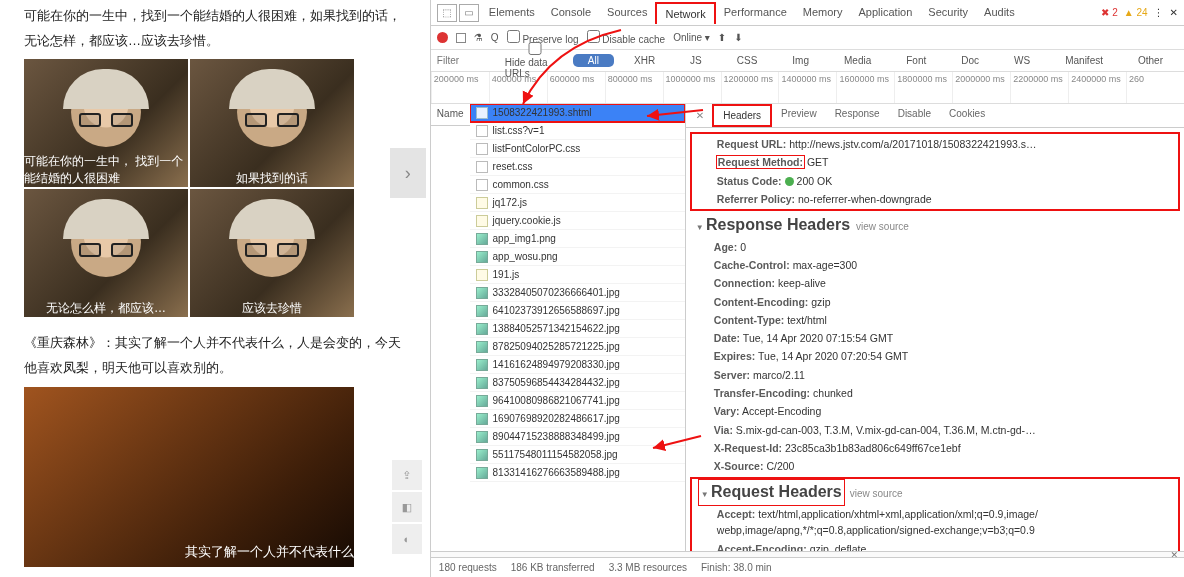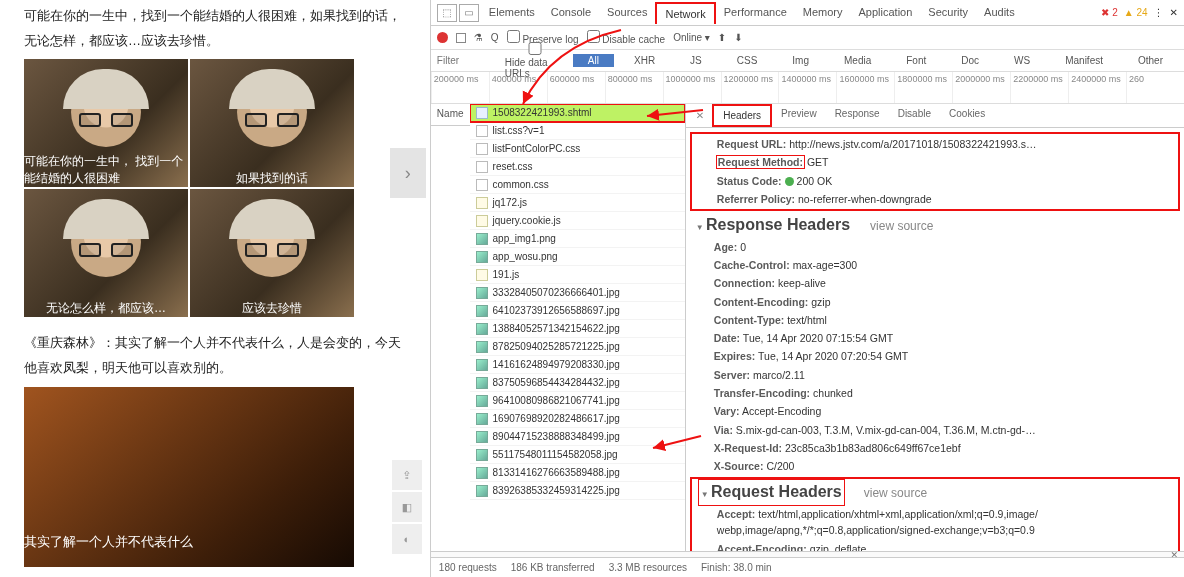--- a/index.html
+++ b/index.html
@@ -5,62 +5,62 @@
 *{box-sizing:border-box;margin:0;padding:0;font-family:-apple-system,"Segoe UI",Arial,sans-serif}
 body{display:flex;width:1184px;height:577px;overflow:hidden;background:#fff;font-size:11px;color:#333}
 .left{width:578px;padding:4px 24px;overflow:hidden;position:relative}
 .left p{font-size:13px;line-height:1.9;color:#222;margin-bottom:6px}
 .imggrid{display:grid;grid-template-columns:1fr 1fr;gap:2px;width:330px;margin:4px 0 14px}
 .thumb{height:128px;background:linear-gradient(135deg,#6b5640,#3a2e1f 60%,#8a6f4e);position:relative;display:flex;align-items:flex-end;justify-content:center;color:#fff;font-size:12px;padding-bottom:0}
 .face{position:absolute;top:18px;left:50%;transform:translateX(-50%);width:70px;height:70px;border-radius:50%;background:radial-gradient(circle at 50% 40%,#e8c9a8 0 40%,#c9a985 42% 100%)}
 .face::before{content:"";position:absolute;top:-8px;left:-8px;right:-8px;height:40px;background:#d9d2c3;border-radius:40px 40px 0 0}
 .glasses{position:absolute;top:36px;left:50%;transform:translateX(-50%);width:54px;height:14px;display:flex;justify-content:space-between}
 .glasses span{width:22px;height:14px;border:2px solid #222;border-radius:3px;background:rgba(0,0,0,.1)}
-.movie2{width:330px;height:180px;background:linear-gradient(140deg,#a0541f,#3d1e09 70%,#160a03);position:relative;display:flex;align-items:flex-end;justify-content:flex-start;color:#fff;font-size:13px;padding-bottom:16px;margin-top:1px}
+.movie2{width:330px;height:180px;background:linear-gradient(140deg,#a0541f,#3d1e09 70%,#160a03);position:relative;display:flex;align-items:flex-end;justify-content:flex-end;color:#fff;font-size:13px;padding-bottom:6px;margin-top:1px}
 .nextbtn{position:absolute;right:4px;top:148px;width:36px;height:50px;background:#e4e4e4;display:flex;align-items:center;justify-content:center;color:#888;font-size:18px}
 .sharecol{position:absolute;right:8px;top:460px;display:flex;flex-direction:column;gap:2px}
 .sharecol div{width:30px;height:30px;background:#eee;display:flex;align-items:center;justify-content:center;color:#999}
 .right{flex:1;border-left:1px solid #ccc;display:flex;flex-direction:column;position:relative}
 .tabbar{display:flex;align-items:center;height:26px;border-bottom:1px solid #ccc;padding:0 6px;gap:2px}
 .tabbar .sq{width:20px;height:18px;border:1px solid #aaa;display:flex;align-items:center;justify-content:center;color:#777;font-size:10px}
 .tabbar .tab{padding:4px 8px;color:#555;cursor:pointer;font-size:11px}
 .tabbar .tab.active{border:2px solid #e11;border-bottom:none;color:#333}
 .tabbar .warn{margin-left:auto;display:flex;gap:6px;align-items:center;font-size:10px}
 .tabbar .warn .e{color:#d33}.tabbar .warn .w{color:#e6a817}
 .toolbar{display:flex;align-items:center;height:24px;border-bottom:1px solid #ddd;padding:0 6px;gap:8px;font-size:10px;color:#555}
 .rec{width:11px;height:11px;border-radius:50%;background:#d33}
 .stop{width:10px;height:10px;border:1px solid #888}
 .filterrow{display:flex;align-items:center;height:22px;border-bottom:1px solid #ddd;padding:0 6px;gap:8px;font-size:10px;color:#555}
 .filterrow input{border:none;outline:none;width:60px;font-size:10px}
-.pill{padding:1px 15px;border-radius:0}
+.pill{padding:1px 15px;border-radius:5px}
 .pill.on{background:#4a7bc3;color:#fff}
 .timeline{height:32px;border-bottom:1px solid #ddd;display:flex;font-size:9px;color:#888;position:relative;overflow:hidden}
 .timeline div{flex:1;border-left:1px solid #eee;padding:2px 2px}
 .netbody{flex:1;display:flex;overflow:hidden}
 .namelist{width:255px;border-right:1px solid #ccc;display:flex;flex-direction:row}
 .namelist .hdr{height:22px;border-bottom:1px solid #ccc;padding:4px 6px;font-size:10px;color:#555}
 .namelist .rows{flex:1;overflow:auto}
 .row{display:flex;align-items:center;height:18px;padding:0 6px;font-size:10px;border-bottom:1px solid #f3f3f3;gap:5px;color:#333}
-.row.sel{background:#bef264;outline:2px solid #e11;outline-offset:-1px}
+.row.sel{background:#3b82f6;outline:2px solid #e11;outline-offset:-1px}
 .ico{width:12px;height:12px;border:1px solid #bbb;background:#fafafa;flex-shrink:0}
 .ico.img{background:linear-gradient(135deg,#9ec,#6a9);border-color:#7a9}
 .ico.doc{background:#e8f0ff;border-color:#9bc}
 .ico.css{background:#fff;border-color:#bbb}
 .ico.js{background:#fffbe6;border-color:#cc9}
 .detail{flex:1;display:flex;flex-direction:column;overflow:hidden}
 .dtabs{display:flex;height:24px;border-bottom:1px solid #ccc;align-items:center;padding:0 4px;gap:2px;font-size:10px}
 .dtabs .x{padding:0 6px;color:#888;cursor:pointer}
 .dtabs .dt{padding:4px 9px;color:#666;cursor:pointer}
 .dtabs .dt.active{border:2px solid #e11;color:#333}
 .dbody{flex:1;overflow:auto;padding:4px 2px;font-size:10.5px;font-family:Menlo,Consolas,monospace;line-height:1.55}
 .sect{padding:2px 8px}
 .sect.box{outline:2px solid #e11;outline-offset:-1px;margin:1px 3px}
 .sect h4{font-size:16px;color:#444;font-weight:bold;display:inline-block}
 .sect h4::before{content:"▼ ";color:#777;font-size:8px}
-.vs{color:#888;font-size:12px;margin-left:20px;font-family:-apple-system,Arial}
+.vs{color:#888;font-size:10px;margin-left:6px;font-family:-apple-system,Arial}
 .kv{padding:1px 0 1px 18px;white-space:nowrap;overflow:hidden;text-overflow:ellipsis;max-width:340px}
 .kv.wrap{white-space:normal;word-break:break-all;max-width:340px}
 .kv b{color:#5a5a5a;font-weight:bold}
 .kv span{color:#333}
 .kv .em{outline:1.5px solid #e11;padding:0 1px}
 .status-dot{display:inline-block;width:9px;height:9px;border-radius:50%;background:#4caf50;margin:0 3px 0 0;vertical-align:-1px}
 .footer{height:20px;border-top:1px solid #ccc;display:flex;align-items:center;padding:0 8px;gap:14px;font-size:10px;color:#666}
 .drawer{position:absolute;left:0;right:0;bottom:20px;height:6px;border-top:1px solid #ccc;background:#fafafa;display:flex;align-items:center;padding:0 6px;font-size:9px;color:#777;justify-content:flex-end}
 svg.ar{position:absolute;z-index:50}
 </style>
@@ -267,24 +267,20 @@
             <span>89044715238888348499.jpg</span>
           </div>
           <div class="row">
             <div class="ico img"></div>
             <span>55117548011154582058.jpg</span>
           </div>
           <div class="row">
             <div class="ico img"></div>
             <span>81331416276663589488.jpg</span>
           </div>
-          <div class="row">
-            <div class="ico img"></div>
-            <span>83926385332459314225.jpg</span>
-          </div>
         </div>
     </div>
     <div class="detail">
       <div class="dtabs">
         <span class="x">✕</span>
         <div id="dtabs" style="display:flex">
             <div class="dt active">Headers</div>
             <div class="dt">Preview</div>
             <div class="dt">Response</div>
             <div class="dt">Disable</div>

